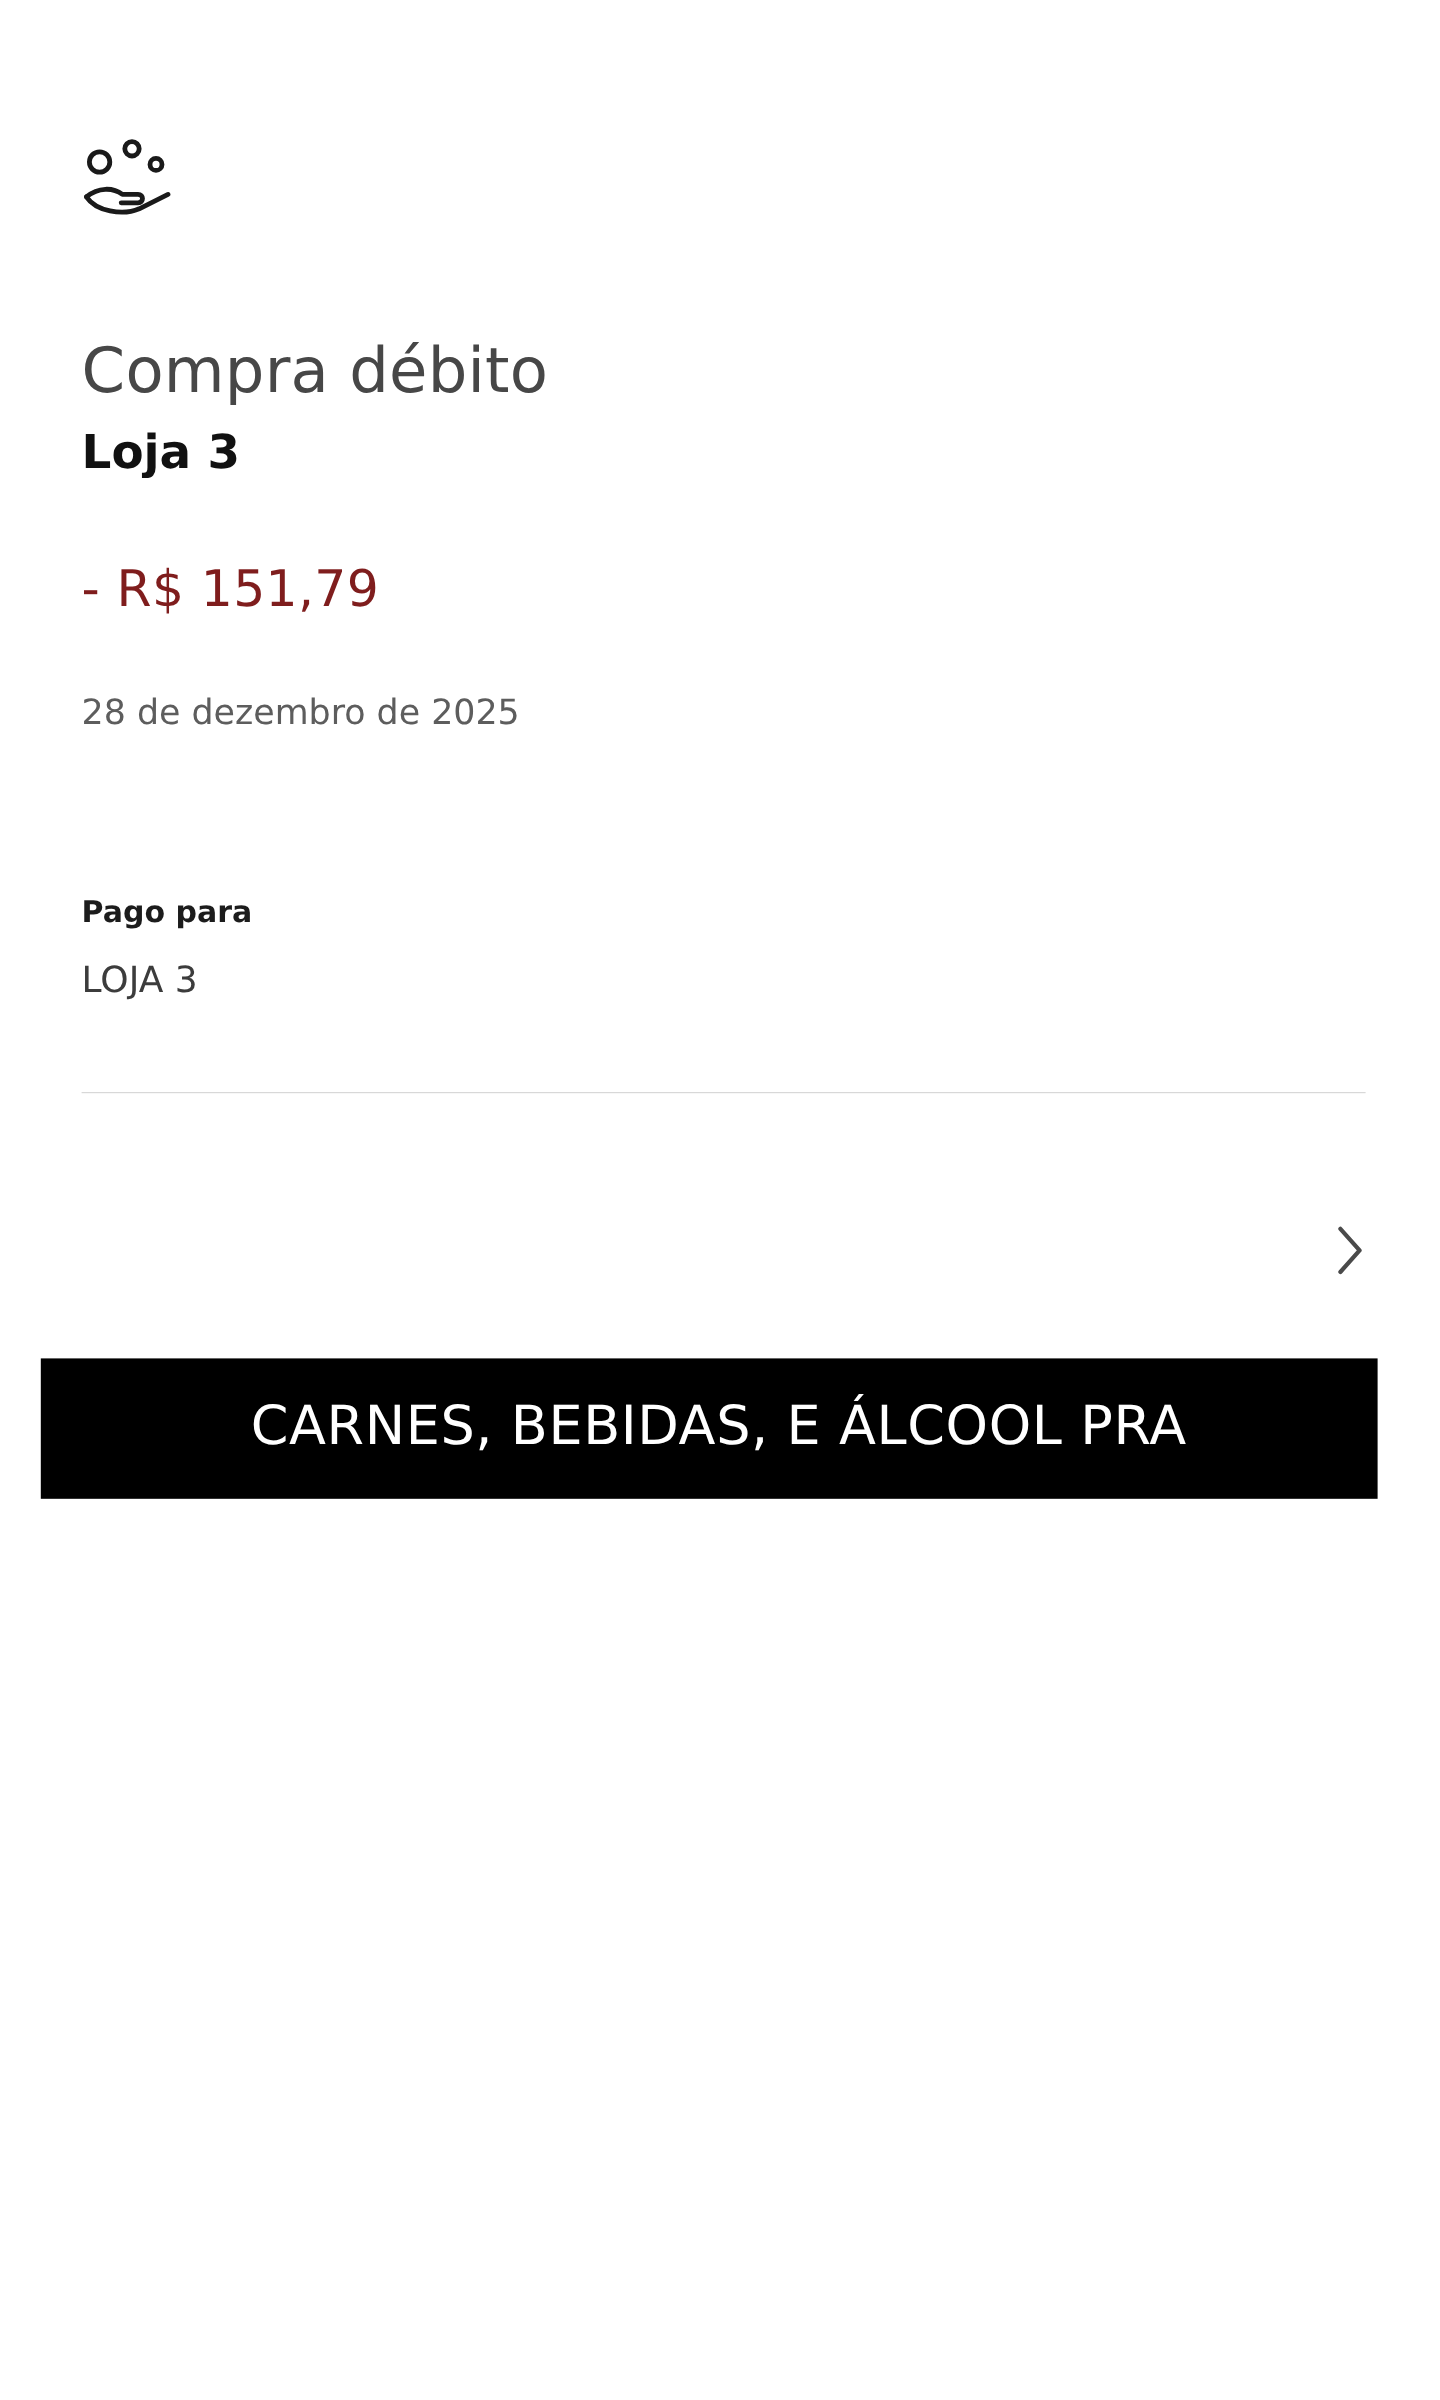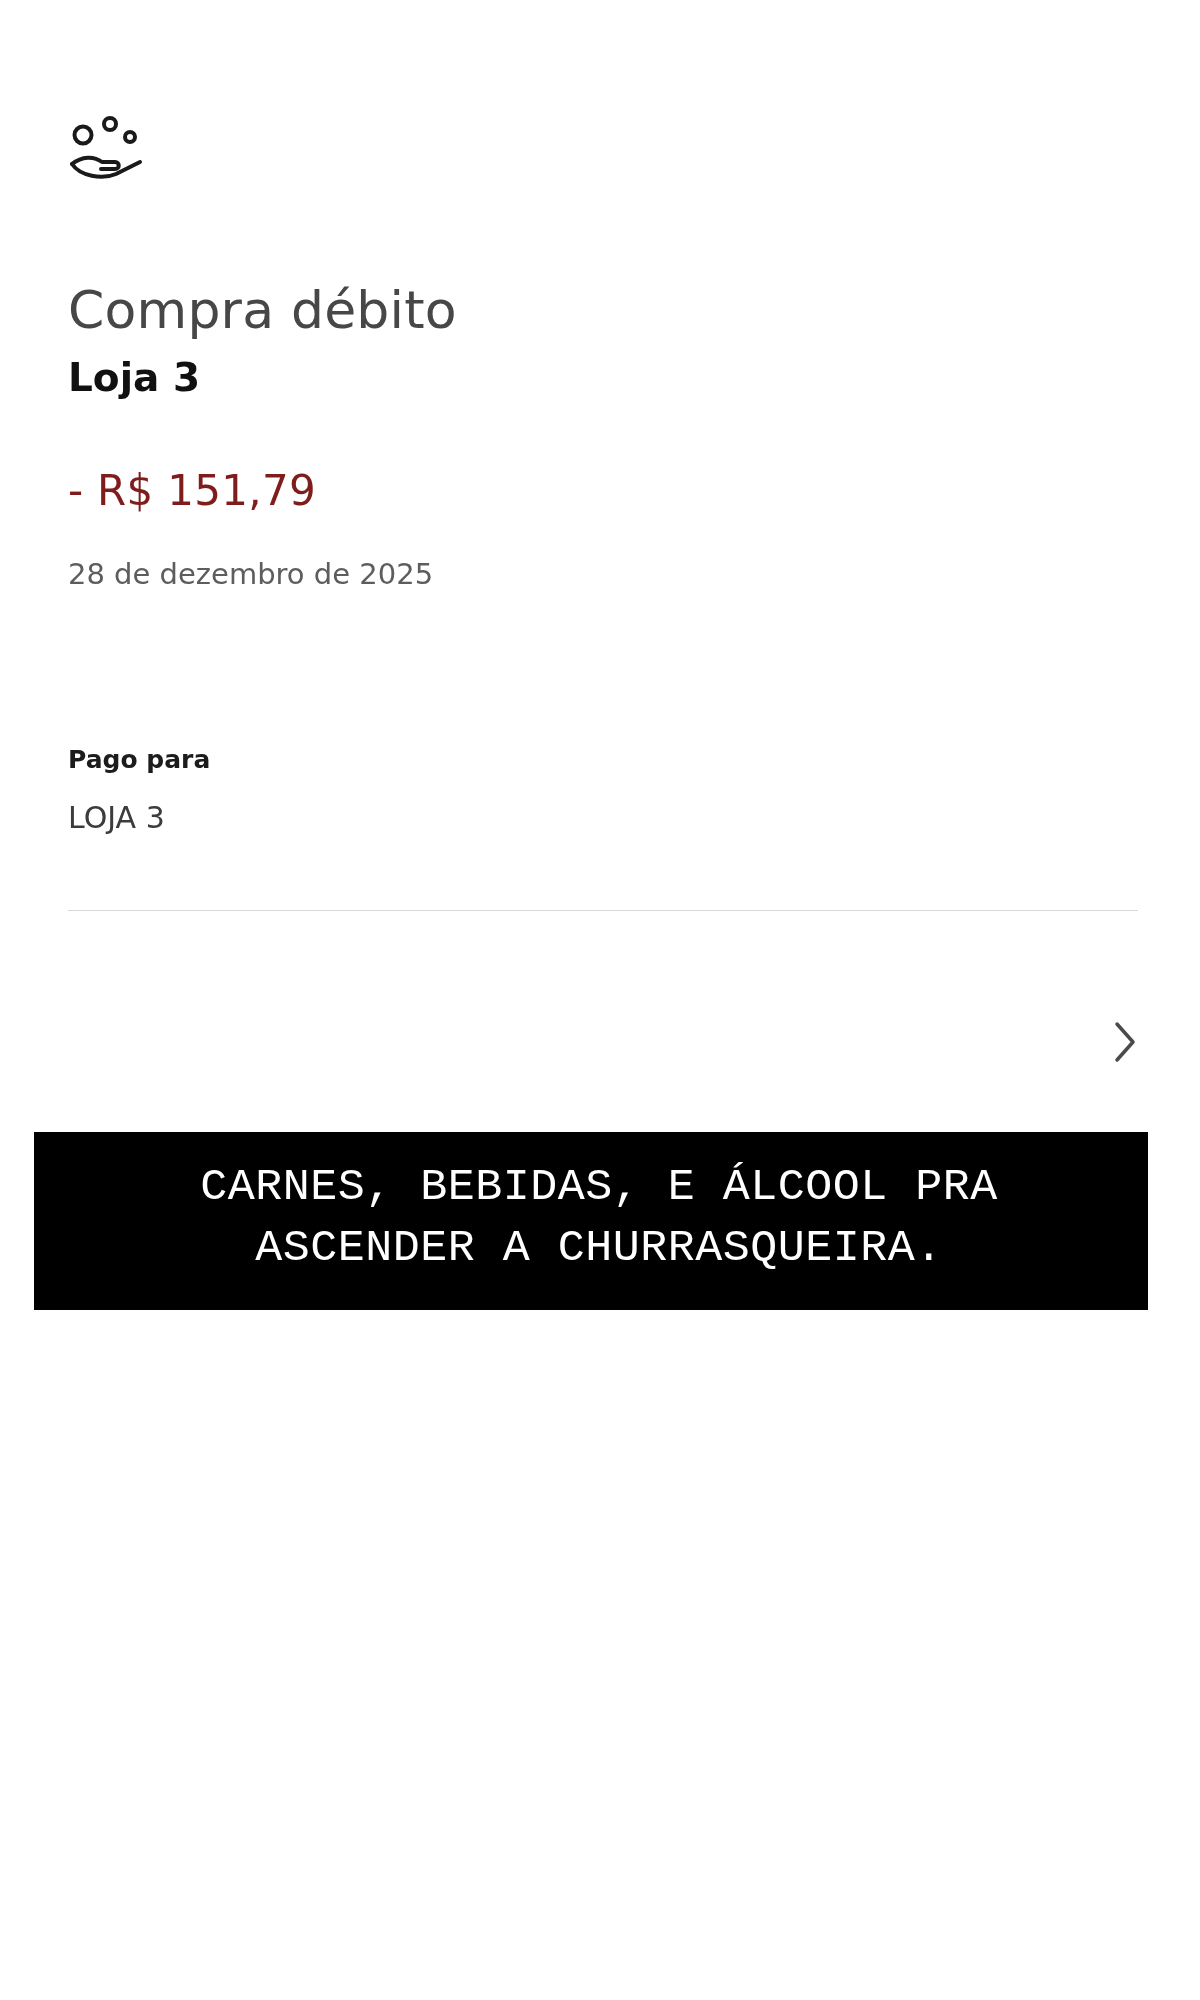--- a/index.html
+++ b/index.html
@@ -59,21 +59,21 @@
     top: 448px;
     font-size: 42px;
     font-weight: 400;
     color: #7f1d1d;
     letter-spacing: 0.3px;
     margin-top: 18px;
   }
   .txn-date {
     position: absolute;
     left: 68px;
-    top: 557px;
+    top: 576px;
     font-size: 29px;
     font-weight: 400;
     color: #5d5d5d;
   }
   .field {
     position: absolute;
     left: 68px;
     width: 1070px;
   }
   .field-label {
@@ -112,21 +112,20 @@
   }
   .highlight-banner {
     position: absolute;
     left: 34px;
     top: 1132px;
     width: 1114px;
     background: #000000;
     padding: 26px 4px 30px 20px;
     box-sizing: border-box;
     text-align: center;
-    font-family: Liberation Mono, monospace;
   }
   .highlight-banner .line {
     display: block;
     color: #ffffff;
     font-size: 45px;
     line-height: 1.35;
     font-weight: 400;
     letter-spacing: 0.5px;
     white-space: nowrap;
   }
@@ -163,17 +162,16 @@
     </div>
 
     <div class="chevron">
       <svg width="26" height="44" viewBox="0 0 26 44" fill="none" xmlns="http://www.w3.org/2000/svg">
         <path d="M5 4 L21 22 L5 40" stroke="#4a4a4a" stroke-width="3.5" stroke-linecap="round" stroke-linejoin="round" fill="none"></path>
       </svg>
     </div>
 
     <div class="highlight-banner">
       <span class="line">CARNES, BEBIDAS, E ÁLCOOL PRA</span>
-      <span class="line">ASCENDER A CHURRASQUEIRA.</span>
     </div>
 
   </div>
 </div>
 
 </body></html>

